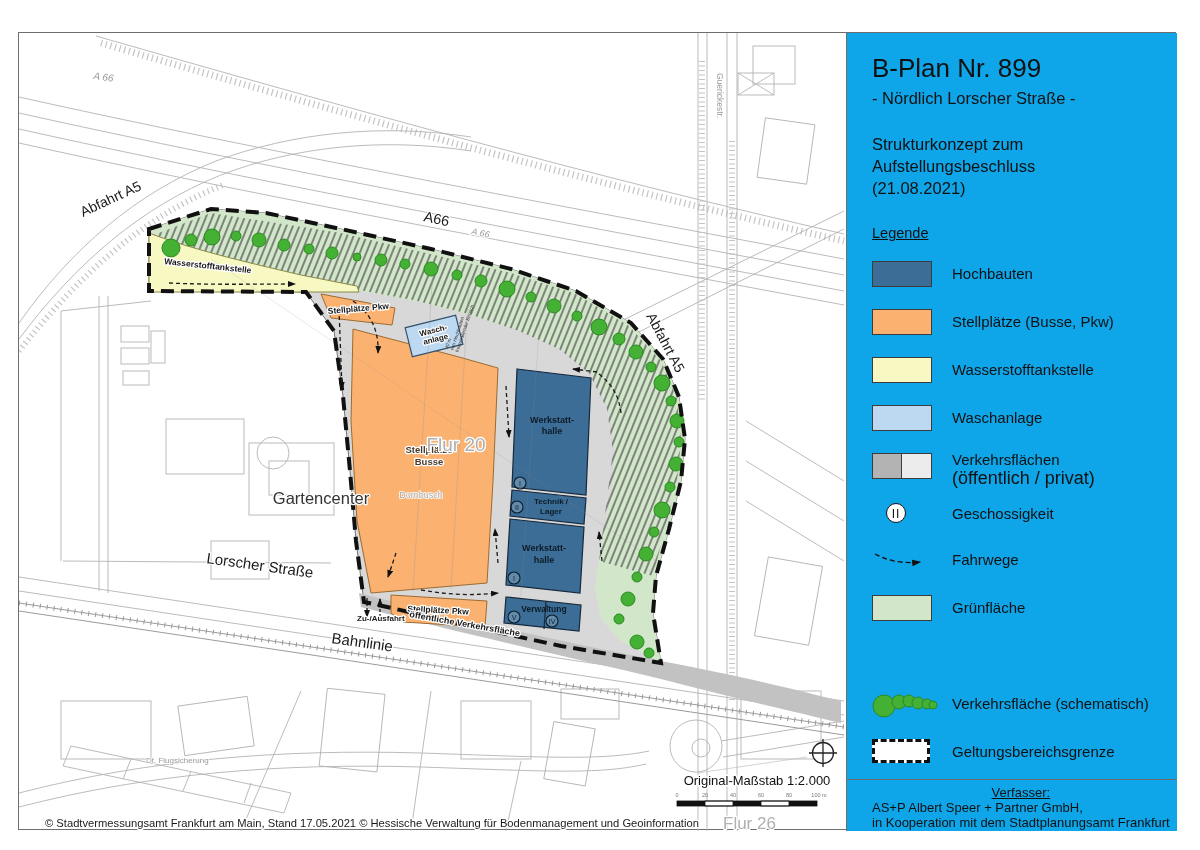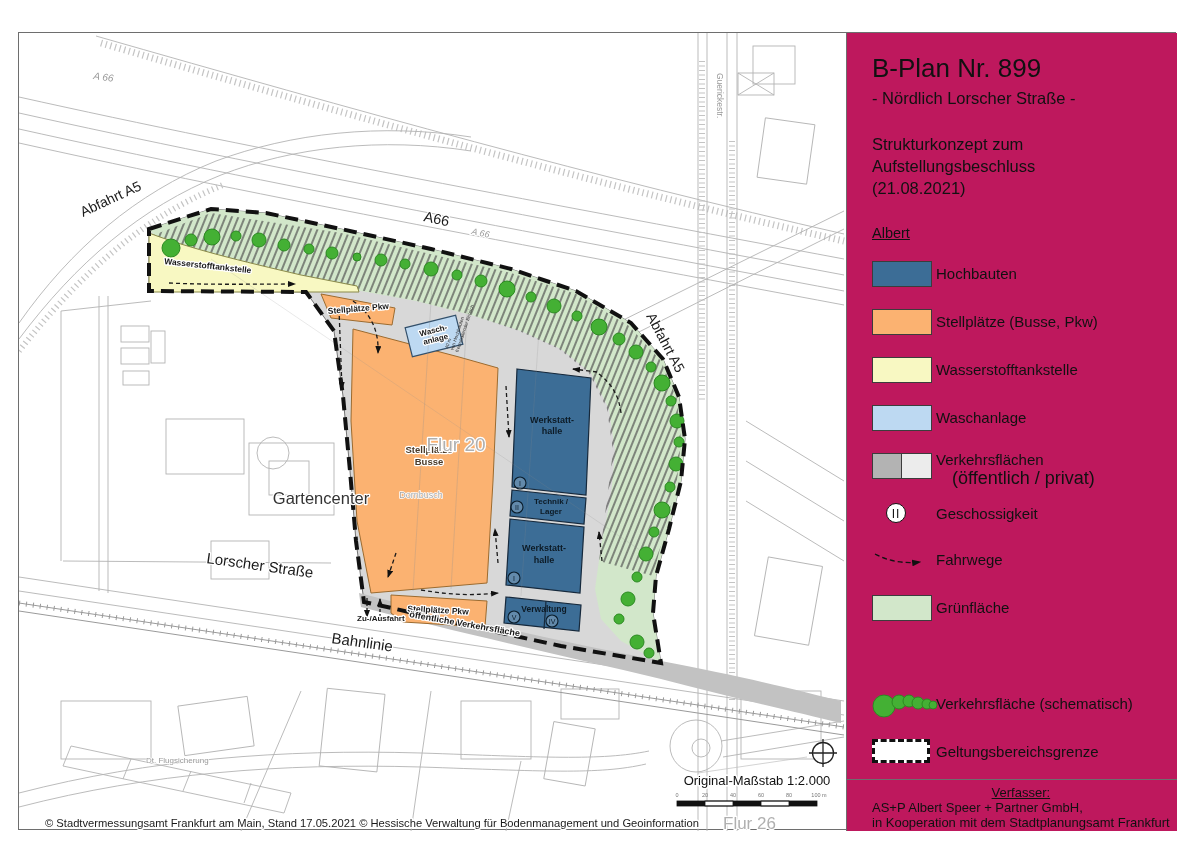--- a/index.html
+++ b/index.html
@@ -1,27 +1,27 @@
 <!DOCTYPE html>
 <html style="--hochbauten: #3c6d96; --stellplaetze: #fbb271; --wasserstofftankstelle: #f8f8c2; --waschanlage: #bdd9f2; --verkehr_oeffentlich: #b3b3b3; --verkehr_privat: #ececec; --verkehr_privat_map: #d8d8d8; --verkehr_oeffentlich_map: #c2c2c2; --gruenflaeche: #d2e7ca; --gehoelz: #44b034; --gehoelz_rand: #2c8a22; --boundary: #111111; --kataster: #b3b3b3;"><head>
 <meta charset="utf-8">
 <style>
   html,body{margin:0;padding:0;background:#fff;}
   body{font-family:"Liberation Sans",sans-serif;width:1200px;height:850px;position:relative;overflow:hidden;color:#1a1a1a;}
   .frame{position:absolute;left:18px;top:32px;width:1158px;height:798px;border:1.6px solid #6e6e6e;box-sizing:border-box;background:#fff;}
   .map-svg{position:absolute;left:0;top:0;}
-  .panel{position:absolute;left:827px;top:0;width:331px;height:798px;border-left:1.5px solid #6e6e6e;box-sizing:border-box;background:#be185d;padding-left:34px;}
+  .panel{position:absolute;left:827px;top:0;width:331px;height:798px;border-left:1.5px solid #6e6e6e;box-sizing:border-box;background:#0ea5e9;padding-left:34px;}
   .panel *{box-sizing:border-box;}
   .tb-title{position:absolute;left:25px;top:20px;font-size:26px;color:#111;}
   .tb-subtitle{position:absolute;left:25px;top:56px;font-size:16.5px;color:#111;}
   .tb-concept{position:absolute;left:25px;top:100px;font-size:16.5px;line-height:22px;color:#111;}
   .tb-legend-heading{position:absolute;left:25px;top:192px;font-size:14.5px;text-decoration:underline;color:#111;}
   .lg-row{position:absolute;left:25px;width:290px;height:28px;}
   .lg-swatch{position:absolute;left:0;top:0;width:60px;height:26px;border:1.2px solid #3c3c3c;}
-  .lg-label{position:absolute;left:64px;top:0;font-size:15px;line-height:26px;color:#111;white-space:nowrap;}
+  .lg-label{position:absolute;left:80px;top:0;font-size:15px;line-height:26px;color:#111;white-space:nowrap;}
   .lg-label2{position:absolute;left:80px;top:16px;font-size:18px;line-height:18px;color:#111;white-space:nowrap;}
   .sw-hochbauten{background:var(--hochbauten);}
   .sw-stellplaetze{background:var(--stellplaetze);}
   .sw-wasserstoff{background:var(--wasserstofftankstelle);}
   .sw-waschanlage{background:var(--waschanlage);}
   .sw-split{display:flex;}
   .sw-split .half{width:50%;height:100%;}
   .sw-split .half.l{background:var(--verkehr_oeffentlich);border-right:1px solid #3c3c3c;}
   .sw-split .half.r{background:var(--verkehr_privat);}
   .sw-gruen{background:var(--gruenflaeche);}
@@ -319,21 +319,21 @@
   </svg>
 
   <div class="panel">
     <div class="tb-title">B-Plan Nr. 899</div>
     <div class="tb-subtitle">- Nördlich Lorscher Straße -</div>
     <div class="tb-concept">
       <div>Strukturkonzept zum</div>
       <div>Aufstellungsbeschluss</div>
       <div>(21.08.2021)</div>
     </div>
-    <div class="tb-legend-heading">Albert</div>
+    <div class="tb-legend-heading">Legende</div>
 
     <div class="lg-row" style="top:228px">
       <div class="lg-swatch sw-hochbauten"></div>
       <div class="lg-label">Hochbauten</div>
     </div>
     <div class="lg-row" style="top:276px">
       <div class="lg-swatch sw-stellplaetze"></div>
       <div class="lg-label">Stellplätze (Busse, Pkw)</div>
     </div>
     <div class="lg-row" style="top:324px">

